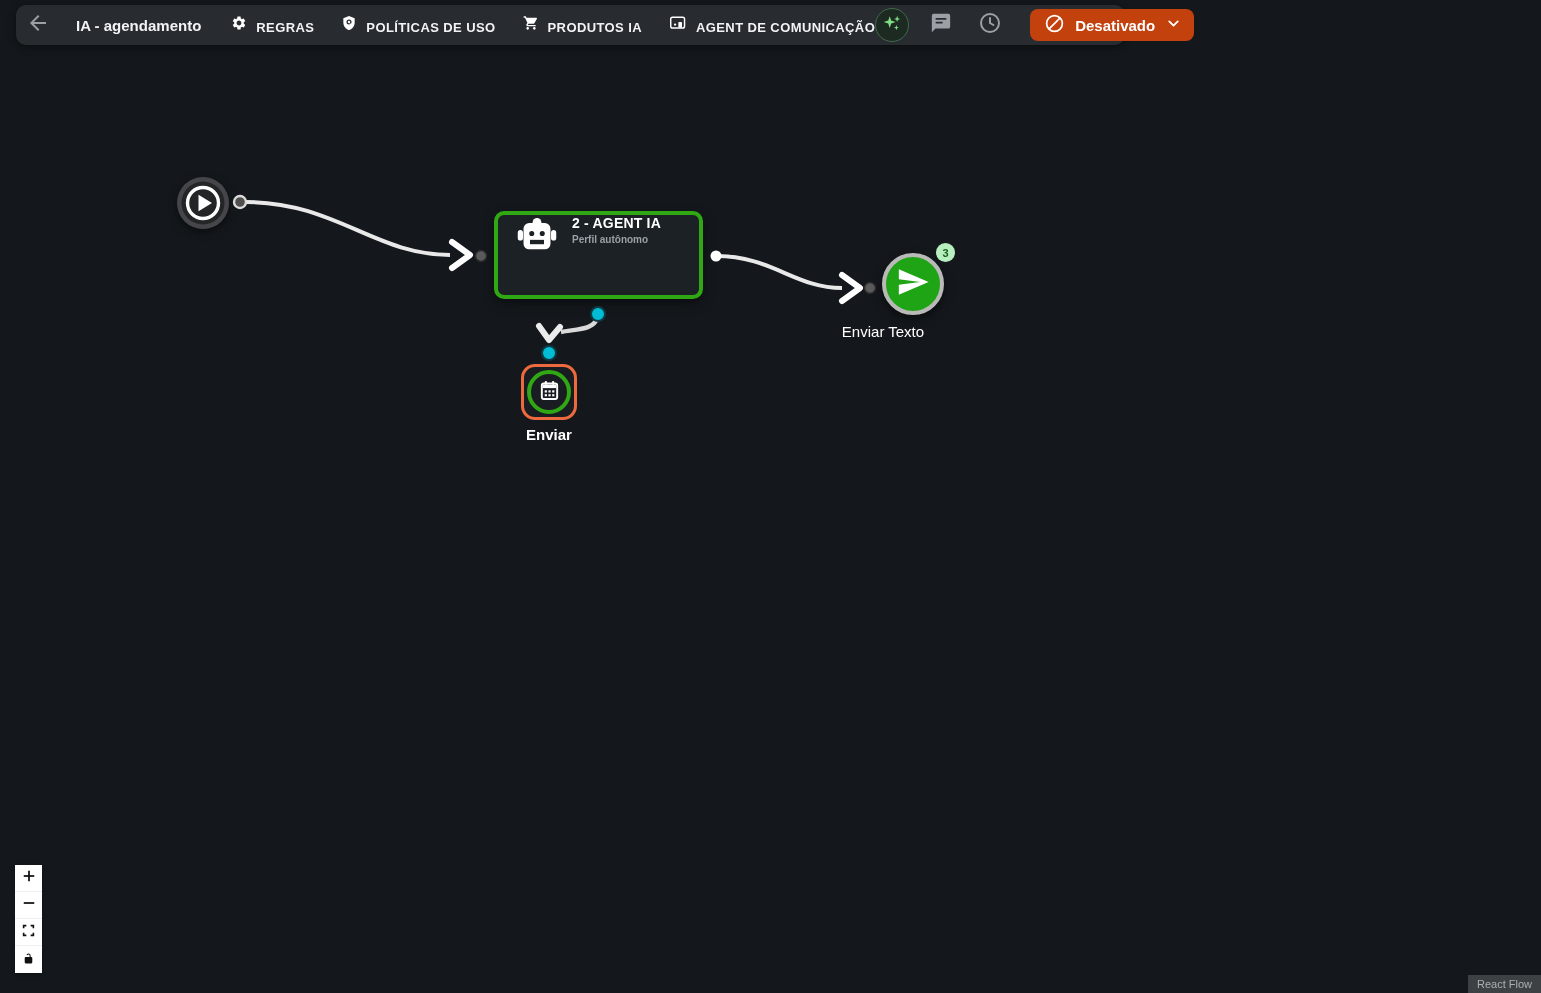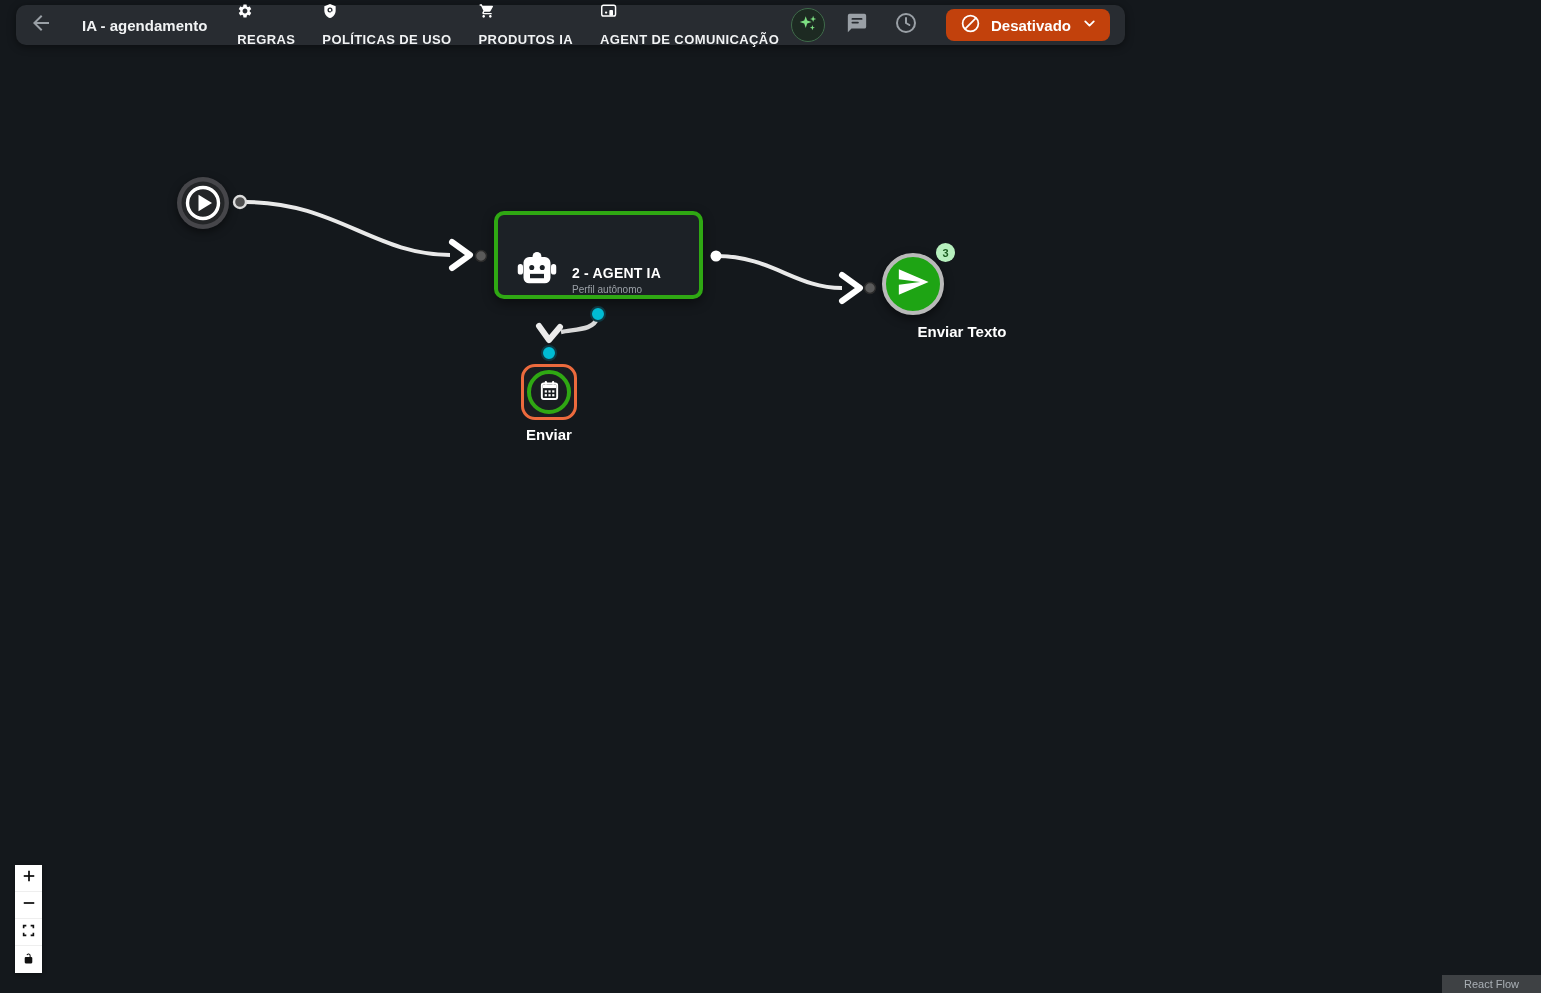--- a/index.html
+++ b/index.html
@@ -17,21 +17,21 @@
     background: var(--toolbar-bg, #282c31);
     border-radius:10px;
     display:flex; align-items:center;
     padding:0 15px 0 10px;
     box-shadow:0 2px 8px rgba(0,0,0,.45);
     z-index:30;
   }
   .back-btn { width:30px; height:30px; display:flex; align-items:center; justify-content:center; cursor:pointer; border-radius:50%; }
   .tb-title { font-size:15px; font-weight:bold; color:#f1f3f4; margin-left:26px; margin-right:30px; white-space:nowrap; }
   .tb-menu { display:flex; align-items:center; gap:27px; }
-  .tb-item { display:flex; align-items:flex-start; gap:9px; cursor:pointer; white-space:nowrap;flex-direction:column; }
+  .tb-item { display:flex; align-items:flex-end; gap:9px; cursor:pointer; white-space:nowrap; }
   .tb-item .lbl { font-size:13px; font-weight:bold; letter-spacing:.4px; color:#f1f3f4; }
   .tb-right { margin-left:auto; display:flex; align-items:center; gap:15px; }
   .circle-btn {
     width:34px; height:34px; border-radius:50%;
     display:flex; align-items:center; justify-content:center; cursor:pointer;
   }
   .sparkles-btn { background:#1d2a22; border:1px solid #3f6a4a; }
   .status-btn {
     height:32px; background:#c2410c; border-radius:8px;
     display:flex; align-items:center; gap:10px;
@@ -44,41 +44,41 @@
   .edges { position:absolute; inset:0; pointer-events:none; z-index:10; }
 
   .node { position:absolute; z-index:5; cursor:pointer; }
 
   .play-node { left:177px; top:177px; width:52px; height:52px; border-radius:50%;
     box-shadow:0 3px 8px rgba(0,0,0,.5); }
 
   .agent-node {
     left:494px; top:211px; width:209px; height:88px;
     background:#1c2126; border:4px solid var(--accent-green, #2fa813);
-    border-radius:10px; display:flex; align-items:flex-end; gap:13px;
+    border-radius:10px; display:flex; align-items:flex-start; gap:13px;
     padding-left:17px; box-shadow:0 4px 12px rgba(0,0,0,.45);
   }
   .agent-title { font-size:14px; font-weight:bold; color:#fff; letter-spacing:.2px; }
-  .agent-sub { font-size:10px; color:#9aa0a6; margin-top:3px; }
+  .agent-sub { font-size:10px; color:#9aa0a6; margin-top:3px;font-weight:bold; }
 
   .send-node {
     left:882px; top:253px; width:62px; height:62px; border-radius:50%;
     background: var(--node-green, #1ea414);
     border:4px solid #b9b9b9;
     display:flex; align-items:center; justify-content:center;
     box-shadow:0 4px 10px rgba(0,0,0,.5);
   }
   .badge {
     position:absolute; left:936px; top:243px; width:19px; height:19px;
     border-radius:50%; background:var(--badge-bg, #b7f0be);
     color:var(--badge-text, #1b5e20); font-size:11px; font-weight:bold;
     display:flex; align-items:center; justify-content:center; z-index:12;
   }
-  .send-label { position:absolute; left:887px; top:323px; width:150px; text-align:center;
-    font-size:15px; font-weight:bold; color:#fff; }
+  .send-label { position:absolute; left:808px; top:323px; width:150px; text-align:center;
+    font-size:15px; font-weight:normal; color:#fff; }
 
   .agenda-node {
     left:521px; top:364px; width:56px; height:56px;
     background:#191d21; border:3px solid var(--orange, #ec6a3d);
     border-radius:14px; display:flex; align-items:center; justify-content:center;
   }
   .agenda-ring {
     width:44px; height:44px; border-radius:50%;
     border:4px solid var(--accent-green, #27a31a);
     display:flex; align-items:center; justify-content:center;
@@ -92,21 +92,21 @@
     background:#fff; box-shadow:0 1px 4px rgba(0,0,0,.4);
     display:flex; flex-direction:column;
   }
   .ctrl-btn { width:27px; height:27px; display:flex; align-items:center; justify-content:center;
     border-bottom:1px solid #eee; cursor:pointer; background:#fff; }
   .ctrl-btn:last-child { border-bottom:none; }
 
   .attribution {
     position:absolute; right:0; bottom:0; z-index:20;
     background:rgba(255,255,255,.18);
-    color:#aab0b6; font-size:11px; padding:3px 22px; cursor:pointer;
+    color:#aab0b6; font-size:11px; padding:3px 9px; cursor:pointer;
   }
 </style>
 </head>
 <body>
 
 <header class="toolbar">
   <div class="back-btn">
     <span>
       <svg width="24" height="24" viewBox="0 0 24 24">
           <path d="M20 11H7.8l5.6-5.6L12 4l-8 8 8 8 1.4-1.4L7.8 13H20v-2z" fill="#9aa0a6"></path>

